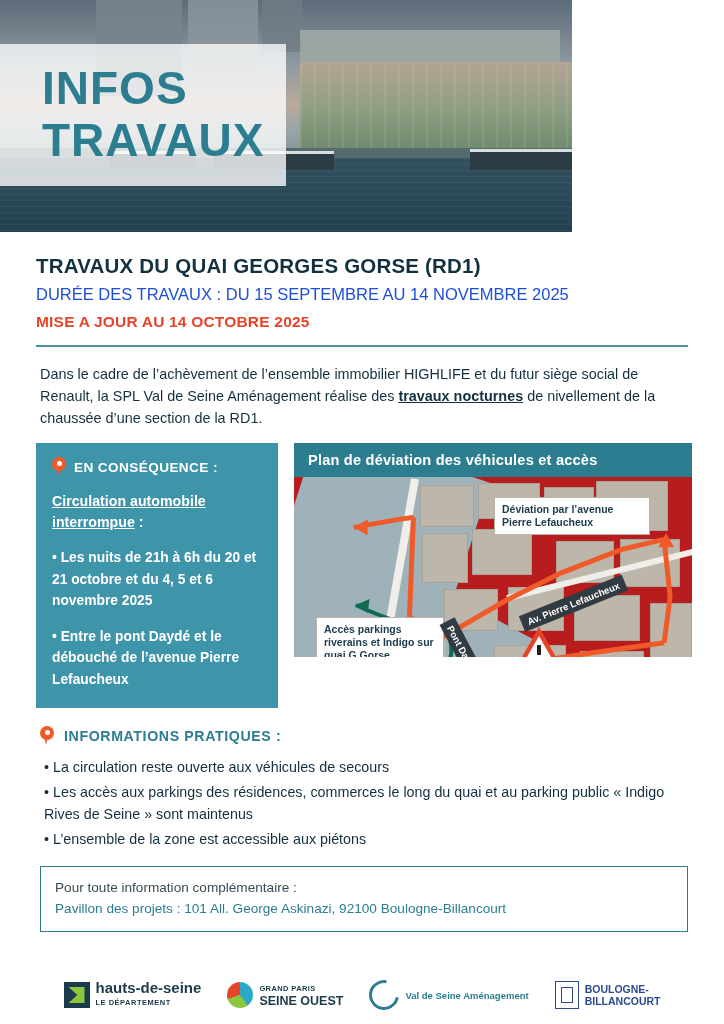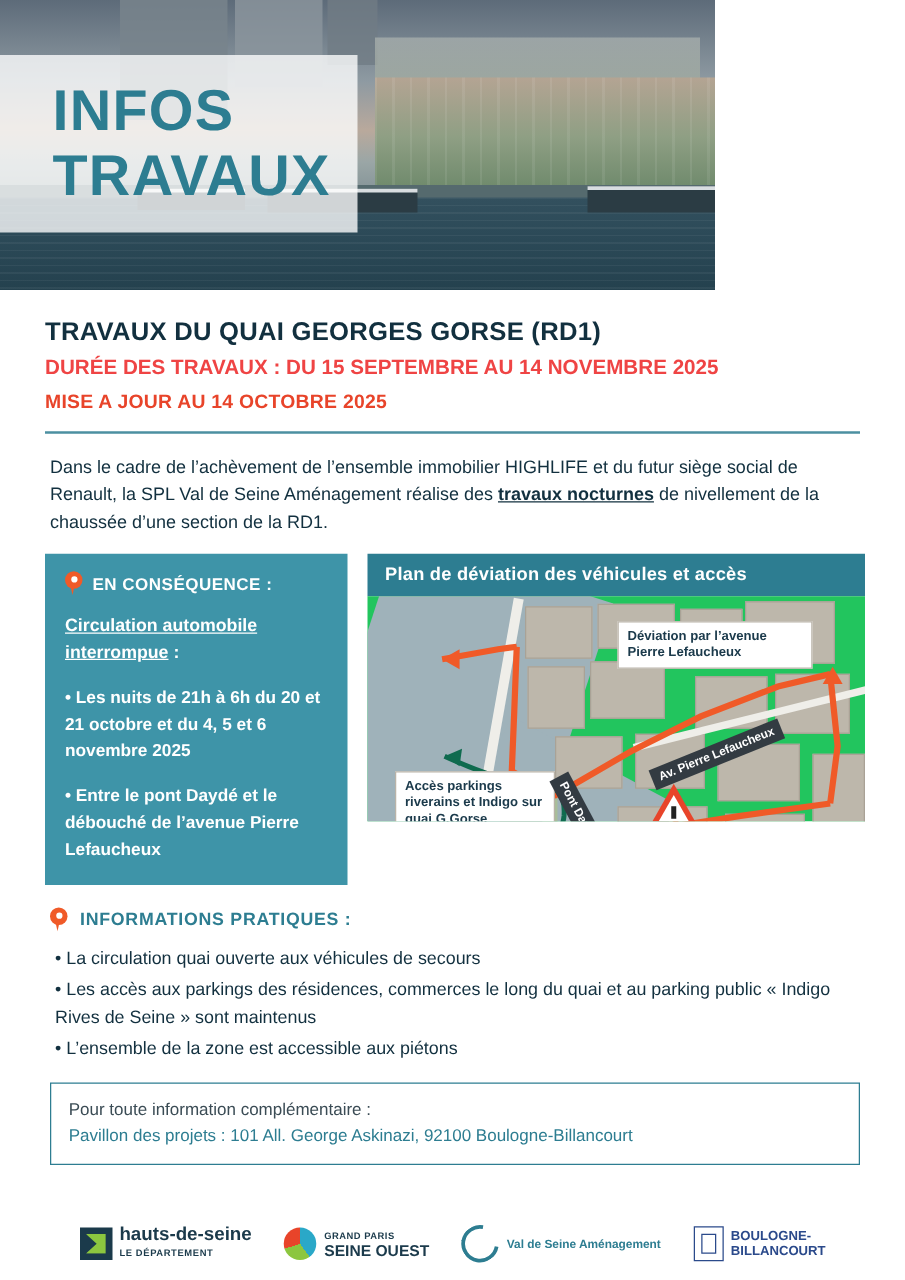--- a/index.html
+++ b/index.html
@@ -97,22 +97,22 @@
     padding: 22px 36px 0 36px;
   }
   .doc-title {
     font-size: 20.5px;
     font-weight: bold;
     color: #12303f;
     letter-spacing: .2px;
   }
   .doc-sub {
     font-size: 16.5px;
-    font-weight: bold;
-    color: #ef4444;
+    font-weight: normal;
+    color: #1d4ed8;
     margin-top: 7px;
   }
   .doc-update {
     font-size: 15.5px;
     font-weight: bold;
     color: #e8442a;
     margin-top: 9px;
     letter-spacing: .2px;
   }
   .rule {
@@ -209,21 +209,21 @@
     background: #2d7d91;
     color: #fff;
     font-size: 14.6px;
     font-weight: bold;
     padding: 9px 14px;
     letter-spacing: .2px;
   }
   .map-canvas {
     position: relative;
     height: 180px;
-    background: #22c55e;
+    background: #b91c1c;
     overflow: hidden;
   }
   .map-water {
     position: absolute;
     left: -30px; top: -30px;
     width: 180px; height: 330px;
     background: #9fb2ba;
     transform: rotate(18deg);
   }
   .map-water2 {
@@ -480,21 +480,21 @@
   </div>
 </div>
 
 <div class="prat-head">
   <span class="pin">
       <i></i>
     </span>
   <span class="prat-title">INFORMATIONS PRATIQUES  :</span>
 </div>
 <div class="prat-list">
-  <p>• La circulation quai ouverte aux véhicules de secours</p>
+  <p>• La circulation reste ouverte aux véhicules de secours</p>
   <p>• Les accès aux parkings des résidences, commerces le long du quai et au parking public « Indigo Rives de Seine » sont maintenus</p>
   <p>• L’ensemble de la zone est accessible aux piétons</p>
 </div>
 
 <div class="contact">
   <div class="l1">Pour toute information complémentaire :</div>
   <div class="teal">Pavillon des projets : 101 All. George Askinazi, 92100 Boulogne-Billancourt</div>
 </div>
 
 <div class="footer">

